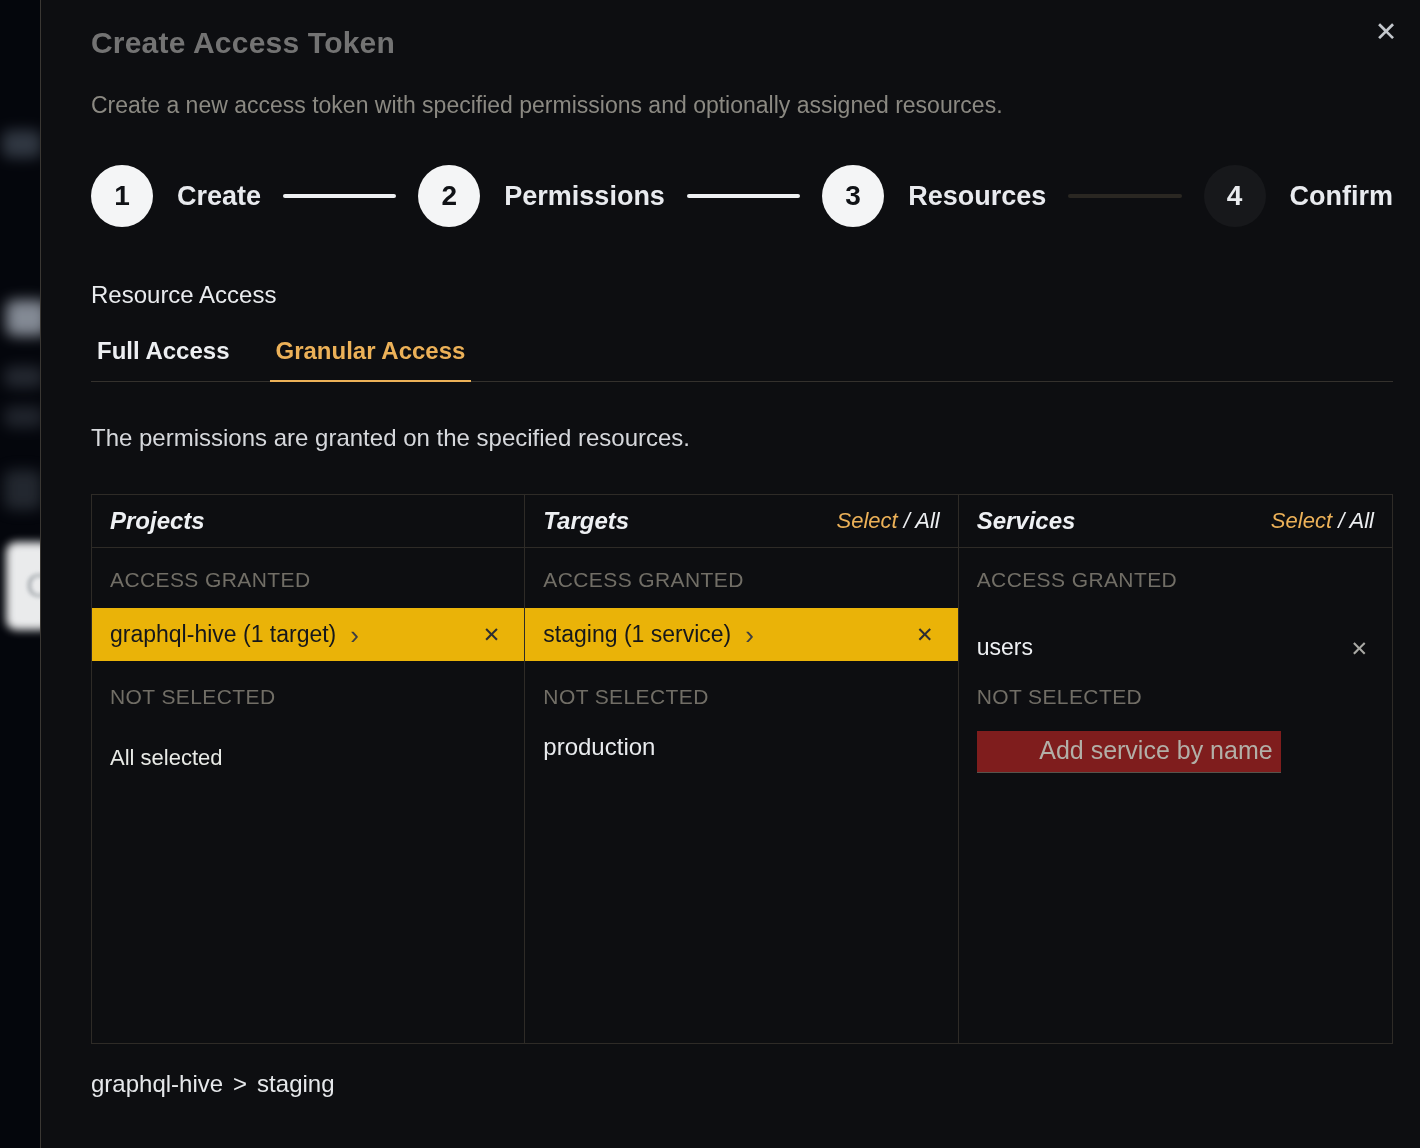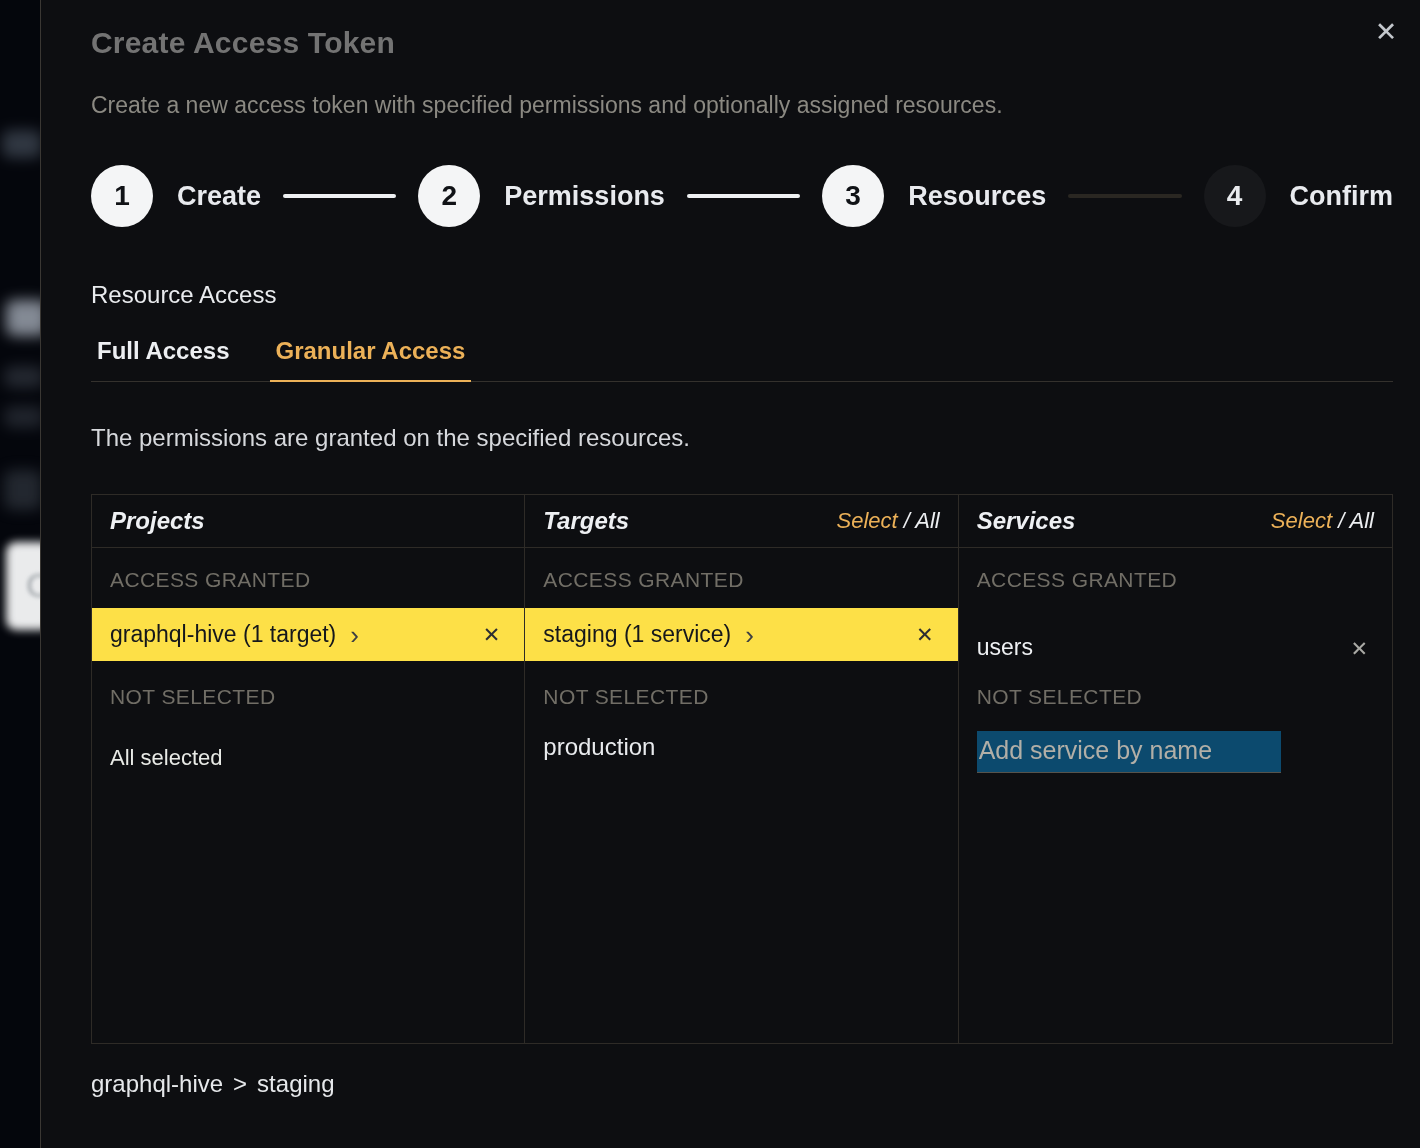--- a/index.html
+++ b/index.html
@@ -120,21 +120,21 @@
   .select-link { color: #ecb158; cursor: pointer; }
   .all-link { color: #edeff2; cursor: pointer; }
 
   .group-label {
     margin: 20px 18px 16px 18px;
     font-size: 21px; color: #716e66; letter-spacing: .4px; font-weight: 400;
   }
   .granted-row {
     height: 53px; flex: none;
     display: flex; align-items: center;
-    background: #fde047; color: #15171b;
+    background: #eab308; color: #15171b;
     padding: 0 24px 0 18px; cursor: pointer;
   }
   .granted-row .row-label { font-size: 23px; font-weight: 400; }
   .row-chevron { margin-left: 14px; font-size: 26px; color: #3c3e42; line-height: 1; }
   .row-remove {
     margin-left: auto; background: none; border: none; cursor: pointer;
     font-size: 21px; color: #2c2e32; padding: 0;
     font-family: "Liberation Sans", sans-serif;
   }
   .granted-row-plain {
@@ -151,24 +151,25 @@
   }
   .item-row {
     margin: 0; padding: 8px 18px; cursor: pointer;
     font-size: 24px; color: #e8eaed;
   }
   .item-row + .item-row { margin-top: 16px; }
 
   .service-input {
     margin: 6px 18px 0 18px;
     width: 304px; height: 42px; flex: none;
-    background: #0c4a6e;
+    background: #7f1d1d;
     border: none; border-bottom: 1px solid #56534c;
     color: #e8eae6; font-size: 25px; padding: 0 8px 2px 2px;
     font-family: "Liberation Sans", sans-serif;
+    text-align: right;
   }
   .service-input::placeholder { color: #b2afa7; opacity: 1; }
 
   
   .footer-breadcrumb {
     margin-top: 26px;
     font-size: 24px; color: #e6e8eb;
   }
   .crumb-sep { margin: 0 10px; color: #e6e8eb; }
 </style>

